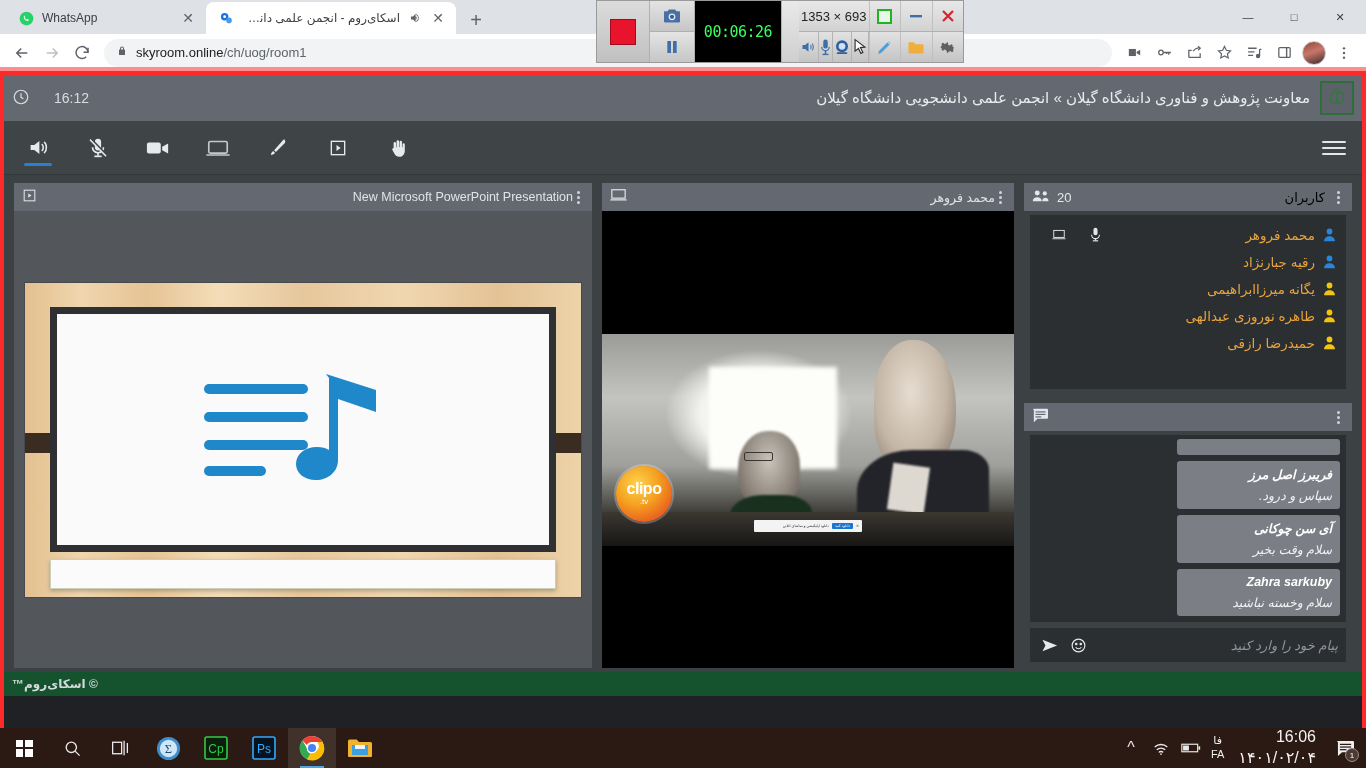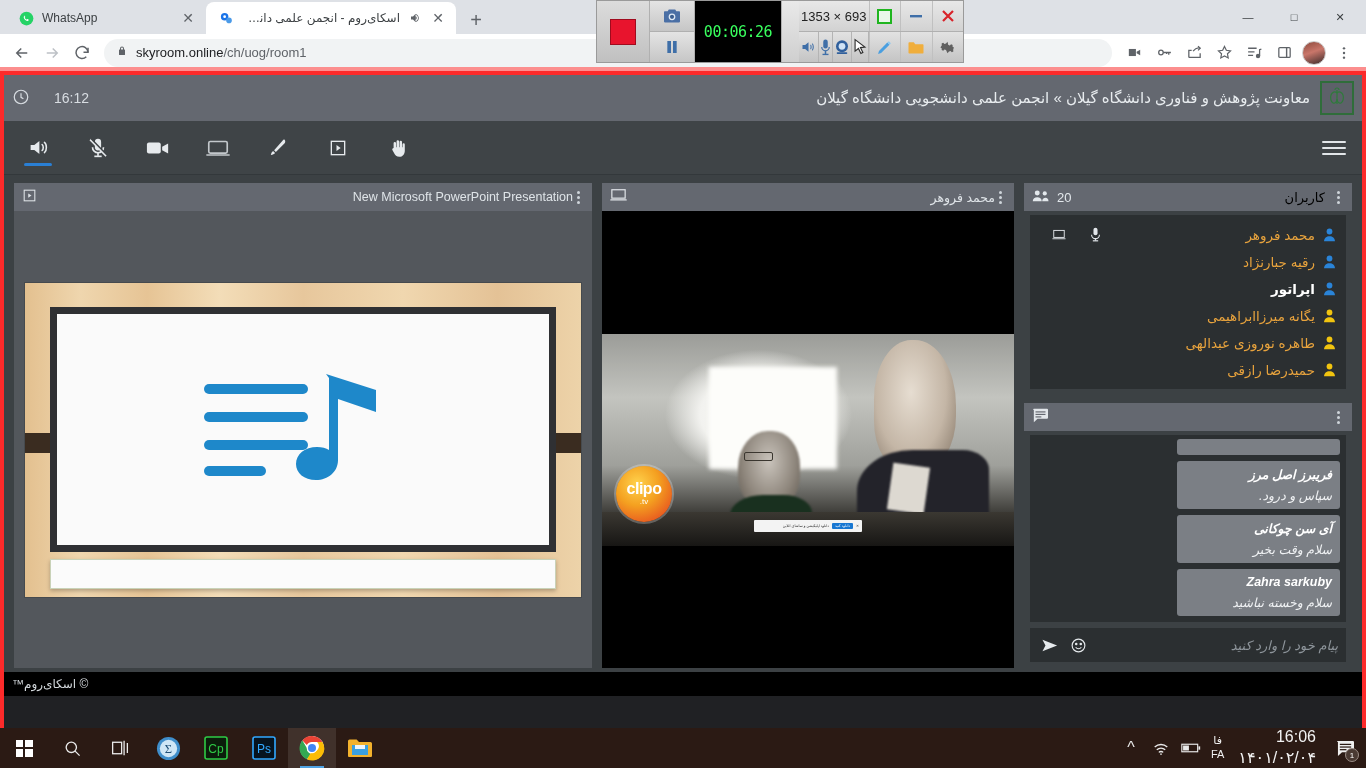--- a/index.html
+++ b/index.html
@@ -163,21 +163,21 @@
   .chat-head { height:28px; background:#646870; display:flex; align-items:center; justify-content:space-between; padding:0 8px;}
   .chat-body { flex:1; background:#2b2f31; margin:4px 6px 0 6px; padding:4px 6px 6px 6px; overflow:hidden; display:flex; flex-direction:column; justify-content:flex-end; gap:6px;}
   .msg { align-self:flex-end; width:163px; background:#7b7f85; border-radius:3px; padding:6px 8px; direction:rtl;}
   .msg.partial { height:20px; padding:2px 8px; overflow:hidden;}
   .msg .who { font-size:12.5px; font-weight:bold; color:#fff; margin-bottom:6px;}
   .msg .txt { font-size:12.5px; color:#f0f2f4;}
   .chat-input { height:34px; margin:6px; background:#2b2f31; display:flex; align-items:center; flex-direction:row-reverse; padding:0 8px; gap:10px;}
   .chat-ph { flex:1; text-align:right; direction:rtl; color:#8e959b; font-size:13px;}
   .ci-ico { width:20px;height:20px;display:flex;align-items:center;justify-content:center; color:#e6eaed;}
 
-  .app-footer { height:24px; background:#000000; display:flex; align-items:center; padding:0 8px;}
+  .app-footer { height:24px; background:#14532d; display:flex; align-items:center; padding:0 8px;font-weight:bold;}
   .footer-txt { color:#d4d9dd; font-size:12px; direction:rtl;}
 
   
   .taskbar { position:absolute; left:0; bottom:0; width:1366px; height:40px; background:#2b1a14; display:flex; align-items:center; z-index:60;}
   .tb-item { width:48px; height:40px; display:flex; align-items:center; justify-content:center;}
   .tb-item.running { background:rgba(255,255,255,0.10); position:relative;}
   .tb-item.running::after { content:""; position:absolute; bottom:0; left:12px; right:12px; height:2px; background:#4fa3e3;}
   .tb-spacer { flex:1;}
   .tray { display:flex; align-items:center; gap:10px; padding-right:6px; color:#e9e9e9;}
   .tray-ico { width:20px;height:20px;display:flex;align-items:center;justify-content:center;}
@@ -618,29 +618,20 @@
           <div class="user-row">
             <span class="user-ico">
               <svg width="13" height="14" viewBox="0 0 14 16" fill="#2a84d8">
                   <circle cx="7" cy="4" r="3.3"></circle>
                   <path d="M0.8 15c0-3.3 2.8-5.6 6.2-5.6S13.2 11.7 13.2 15z"></path>
                 </svg>
             </span>
             <span class="user-name orange">رقیه جبارنژاد</span>
           </div>
 
-          <div class="user-row">
-            <span class="user-ico">
-              <svg width="13" height="14" viewBox="0 0 14 16" fill="#2a84d8">
-                  <circle cx="7" cy="4" r="3.3"></circle>
-                  <path d="M0.8 15c0-3.3 2.8-5.6 6.2-5.6S13.2 11.7 13.2 15z"></path>
-                </svg>
-            </span>
-            <span class="user-name white">اپراتور</span>
-          </div>
 
           <div class="user-row">
             <span class="user-ico">
               <svg width="13" height="14" viewBox="0 0 14 16" fill="#f1c40f">
                   <circle cx="7" cy="4" r="3.3"></circle>
                   <path d="M0.8 15c0-3.3 2.8-5.6 6.2-5.6S13.2 11.7 13.2 15z"></path>
                 </svg>
             </span>
             <span class="user-name orange">یگانه میرزاابراهیمی</span>
           </div>

